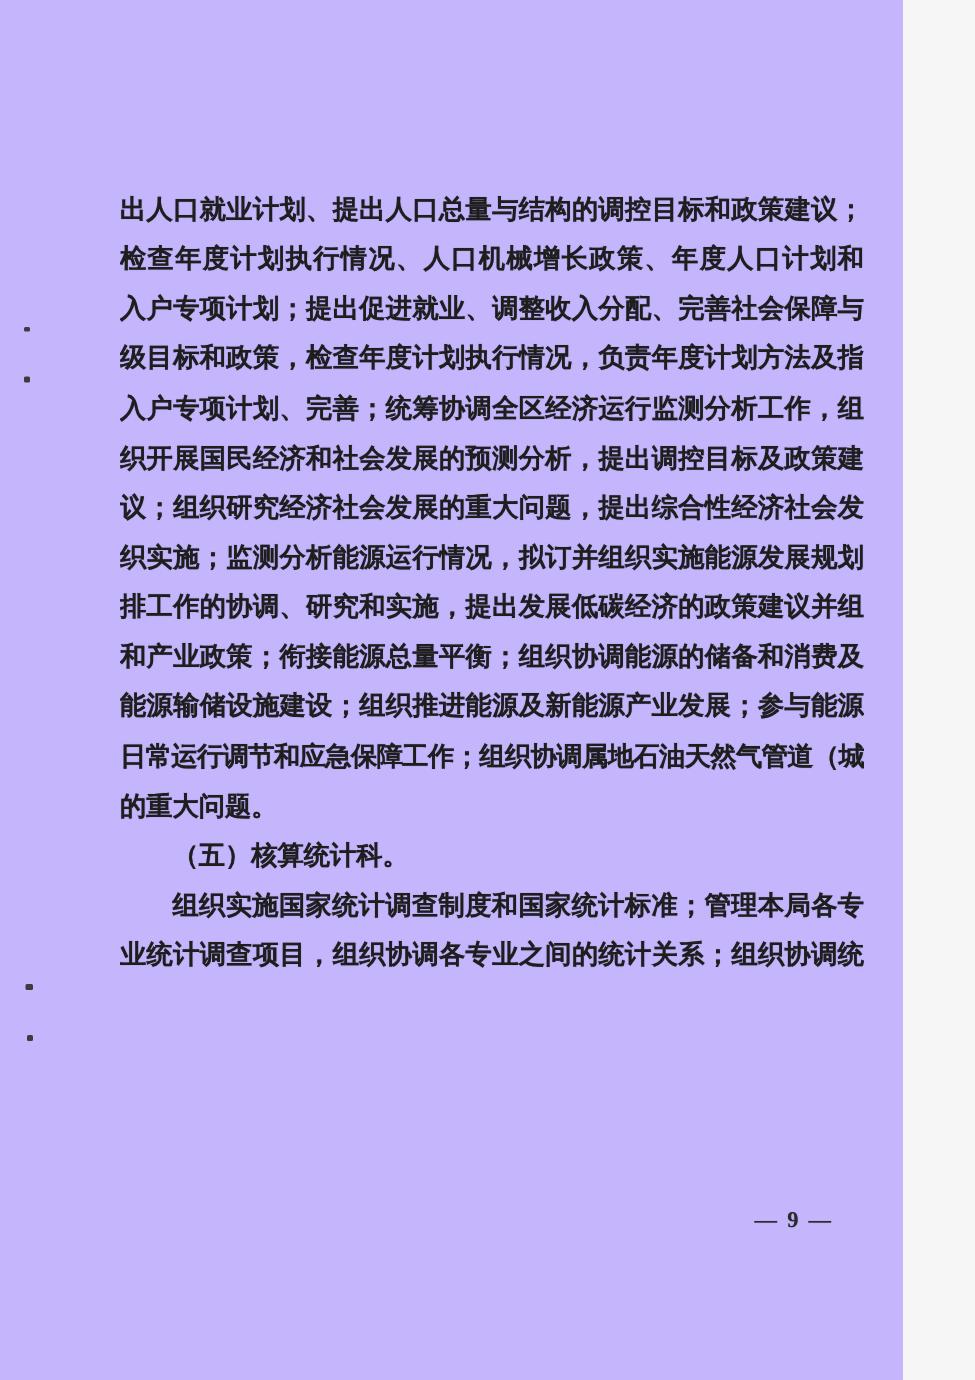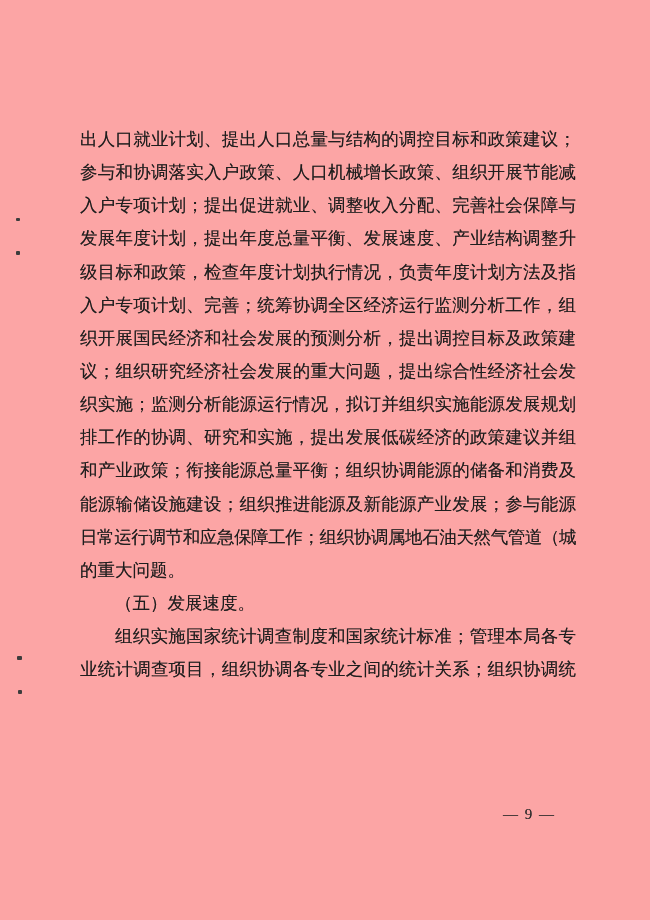--- a/index.html
+++ b/index.html
@@ -9,24 +9,25 @@
   body {
     width: 650px;
     height: 920px;
     position: relative;
     background: #f6f6f6;
     font-family: "Liberation Serif", "DejaVu Serif", serif;
   }
   .page {
     position: absolute;
     left: 0; top: 0;
-    width: 650px;
+    width: 602px;
     height: 920px;
-    background: #fca5a5;
+    background: #c4b5fd;
     overflow: hidden;
+    font-weight: bold;
   }
   .text-block {
     position: absolute;
     left: 80px;
     top: 123px;
     width: 496px;
     color: #1e1e1e;
     font-size: 17.5px;
   }
   .line {
@@ -71,34 +72,33 @@
   .mark-3 { left: 17px; top: 656px; width: 5px; height: 4px; }
   .mark-4 { left: 18px; top: 690px; width: 4px; height: 4px; }
 </style>
 </head>
 <body>
 
 <div class="page">
 
   <div class="text-block">
     <div class="line">出人口就业计划、提出人口总量与结构的调控目标和政策建议；</div>
-    <div class="line">参与和协调落实入户政策、人口机械增长政策、组织开展节能减</div>
+    <div class="line">检查年度计划执行情况、人口机械增长政策、年度人口计划和</div>
     <div class="line">入户专项计划；提出促进就业、调整收入分配、完善社会保障与</div>
-    <div class="line">发展年度计划，提出年度总量平衡、发展速度、产业结构调整升</div>
     <div class="line">级目标和政策，检查年度计划执行情况，负责年度计划方法及指</div>
     <div class="line">入户专项计划、完善；统筹协调全区经济运行监测分析工作，组</div>
     <div class="line">织开展国民经济和社会发展的预测分析，提出调控目标及政策建</div>
     <div class="line">议；组织研究经济社会发展的重大问题，提出综合性经济社会发</div>
     <div class="line">织实施；监测分析能源运行情况，拟订并组织实施能源发展规划</div>
     <div class="line">排工作的协调、研究和实施，提出发展低碳经济的政策建议并组</div>
     <div class="line">和产业政策；衔接能源总量平衡；组织协调能源的储备和消费及</div>
     <div class="line">能源输储设施建设；组织推进能源及新能源产业发展；参与能源</div>
     <div class="line tight">日常运行调节和应急保障工作；组织协调属地石油天然气管道（城</div>
     <div class="line short">的重大问题。</div>
-    <div class="line short indent">（五）发展速度。</div>
+    <div class="line short indent">（五）核算统计科。</div>
     <div class="line indent">组织实施国家统计调查制度和国家统计标准；管理本局各专</div>
     <div class="line">业统计调查项目，组织协调各专业之间的统计关系；组织协调统</div>
   </div>
 
   <div class="footer-page-number">— 9 —</div>
 
   <div class="binding-mark mark-1"></div>
   <div class="binding-mark mark-2"></div>
   <div class="binding-mark mark-3"></div>
   <div class="binding-mark mark-4"></div>

